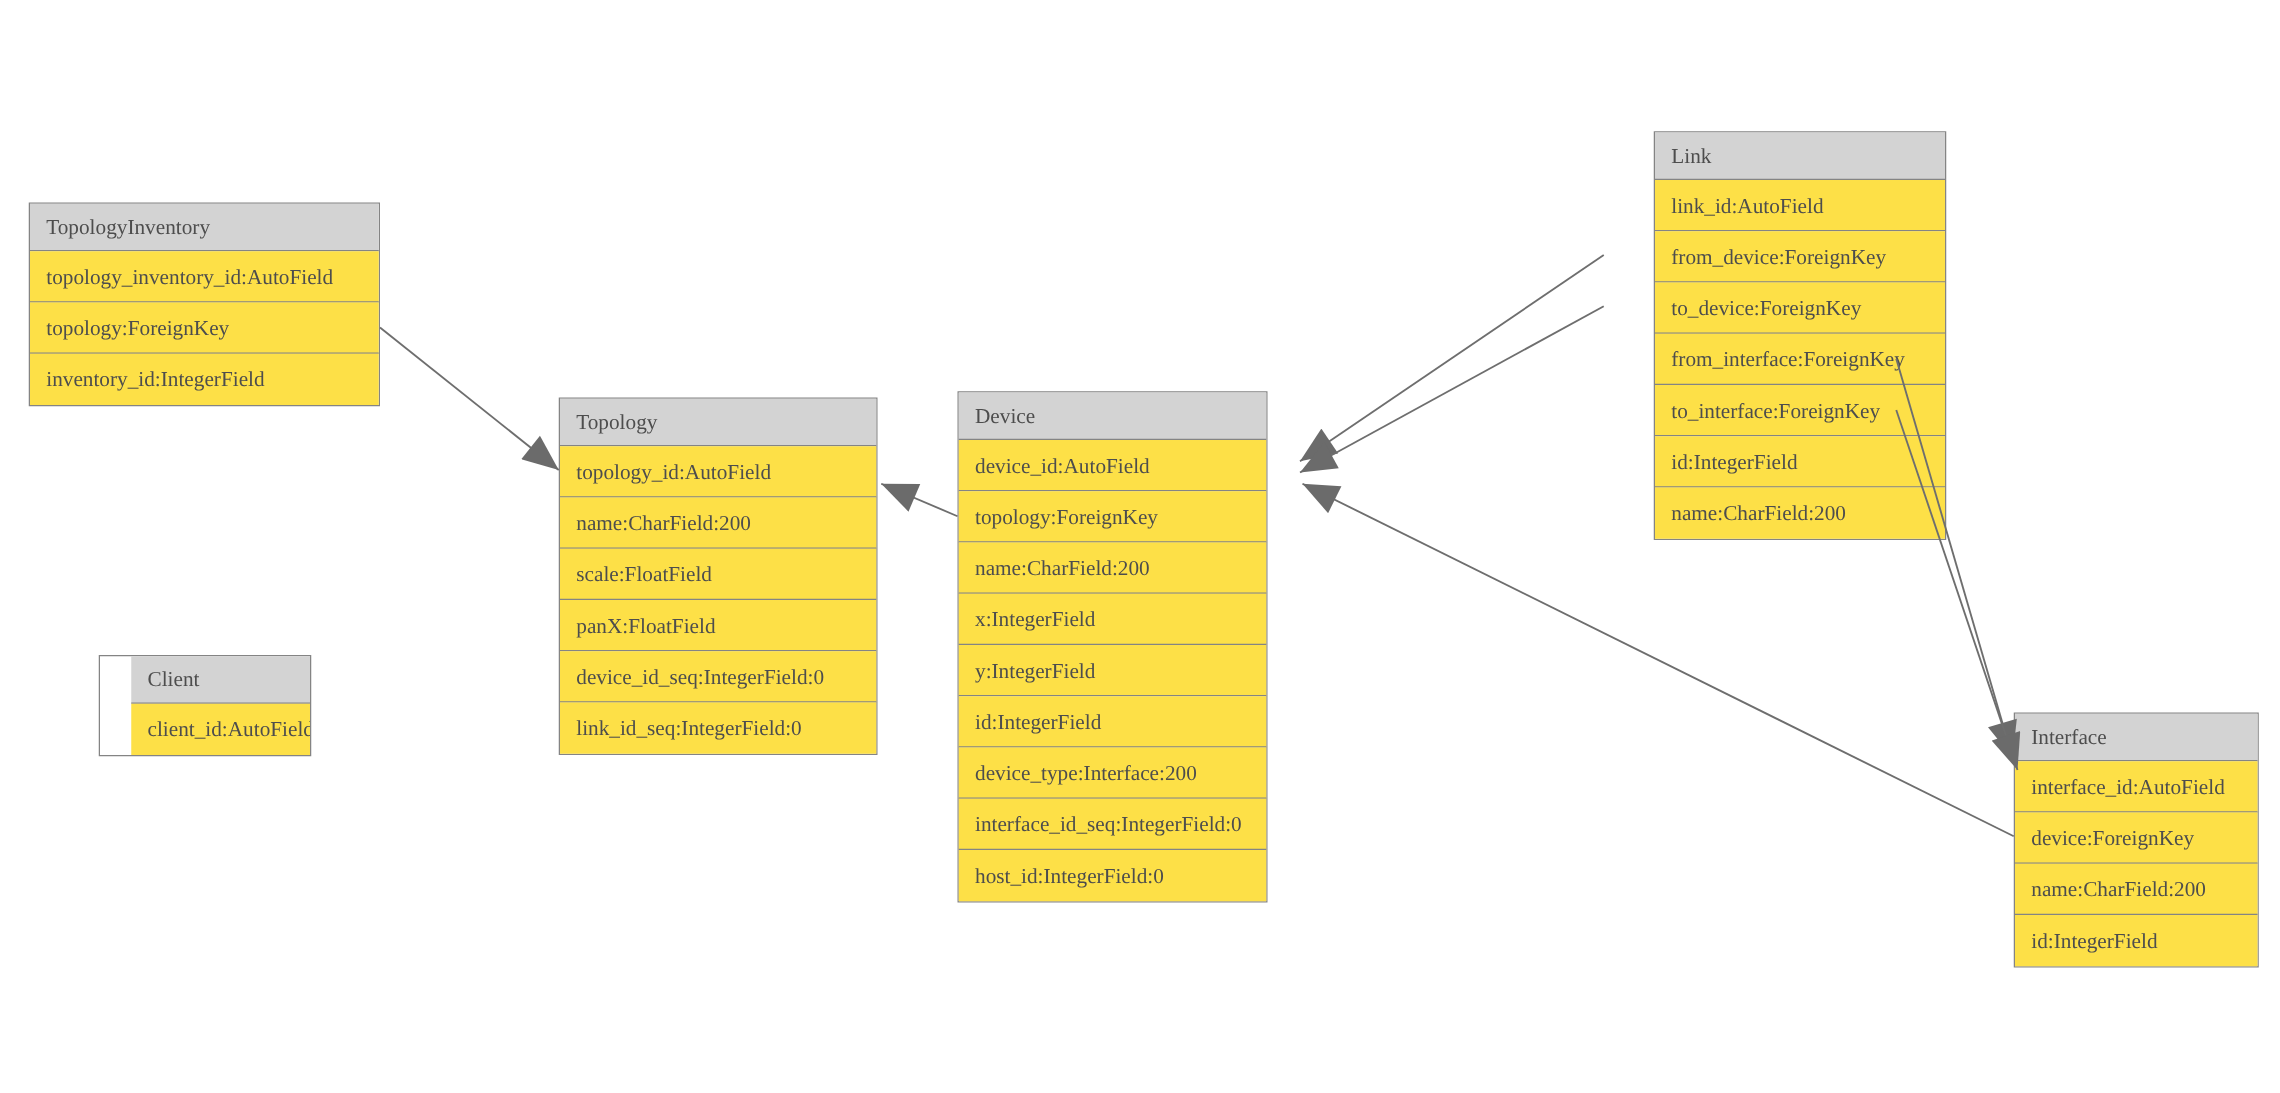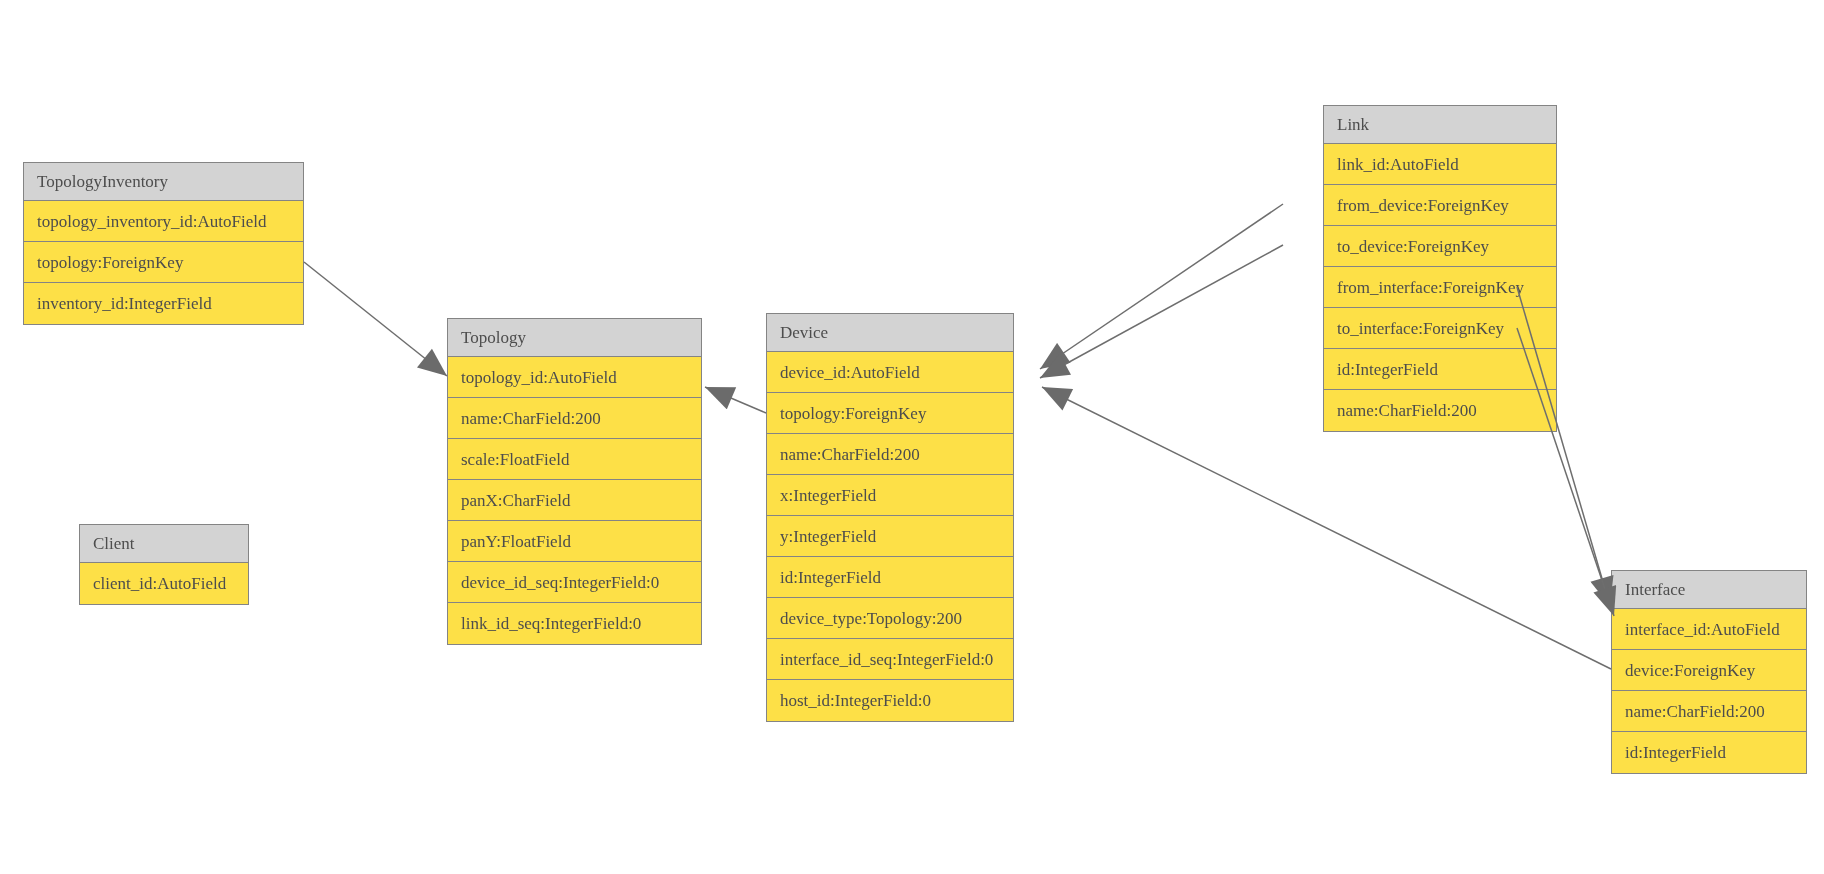--- a/index.html
+++ b/index.html
@@ -81,38 +81,37 @@
       <div class="entity-header">TopologyInventory</div>
       <div class="entity-row">topology_inventory_id:AutoField</div>
       <div class="entity-row">topology:ForeignKey</div>
       <div class="entity-row">inventory_id:IntegerField</div>
     </div>
     <div class="entity" style="left: 447px; top: 318px; width: 255px;">
       <div class="entity-header">Topology</div>
       <div class="entity-row">topology_id:AutoField</div>
       <div class="entity-row">name:CharField:200</div>
       <div class="entity-row">scale:FloatField</div>
-      <div class="entity-row">panX:CharField</div>
-      <div class="entity-row">panY:FloatField</div>
+      <div class="entity-row">panX:FloatField</div>
       <div class="entity-row">device_id_seq:IntegerField:0</div>
       <div class="entity-row">link_id_seq:IntegerField:0</div>
     </div>
-    <div class="entity" style="left: 79px; top: 524px; width: 170px;">
+    <div class="entity" style="left: 79px; top: 524px; width: 170px; padding-left: 25px;">
       <div class="entity-header">Client</div>
       <div class="entity-row">client_id:AutoField</div>
     </div>
     <div class="entity" style="left: 766px; top: 313px; width: 248px;">
       <div class="entity-header">Device</div>
       <div class="entity-row">device_id:AutoField</div>
       <div class="entity-row">topology:ForeignKey</div>
       <div class="entity-row">name:CharField:200</div>
       <div class="entity-row">x:IntegerField</div>
       <div class="entity-row">y:IntegerField</div>
       <div class="entity-row">id:IntegerField</div>
-      <div class="entity-row">device_type:Topology:200</div>
+      <div class="entity-row">device_type:Interface:200</div>
       <div class="entity-row">interface_id_seq:IntegerField:0</div>
       <div class="entity-row">host_id:IntegerField:0</div>
     </div>
     <div class="entity" style="left: 1283px; top: 105px; width: 234px; margin-left: 40px;">
       <div class="entity-header">Link</div>
       <div class="entity-row">link_id:AutoField</div>
       <div class="entity-row">from_device:ForeignKey</div>
       <div class="entity-row">to_device:ForeignKey</div>
       <div class="entity-row">from_interface:ForeignKey</div>
       <div class="entity-row">to_interface:ForeignKey</div>

